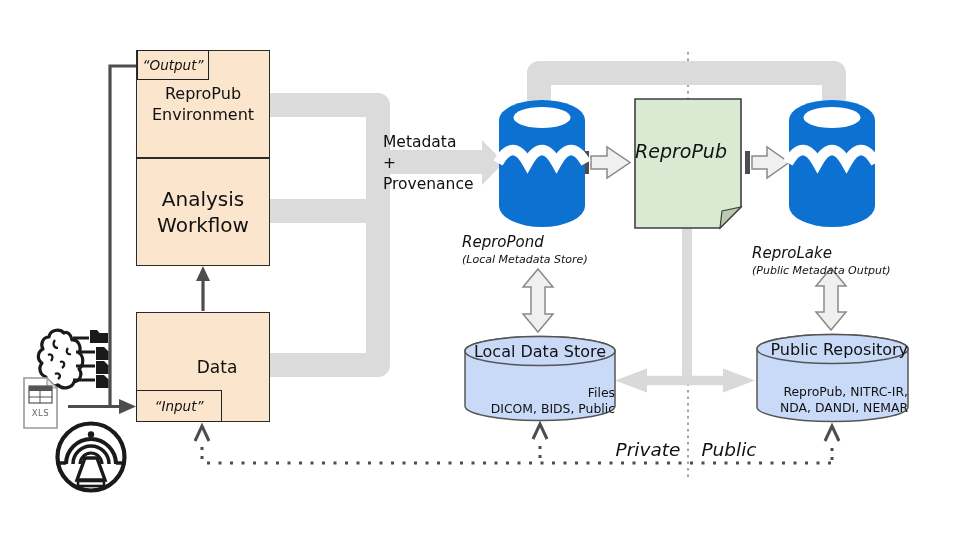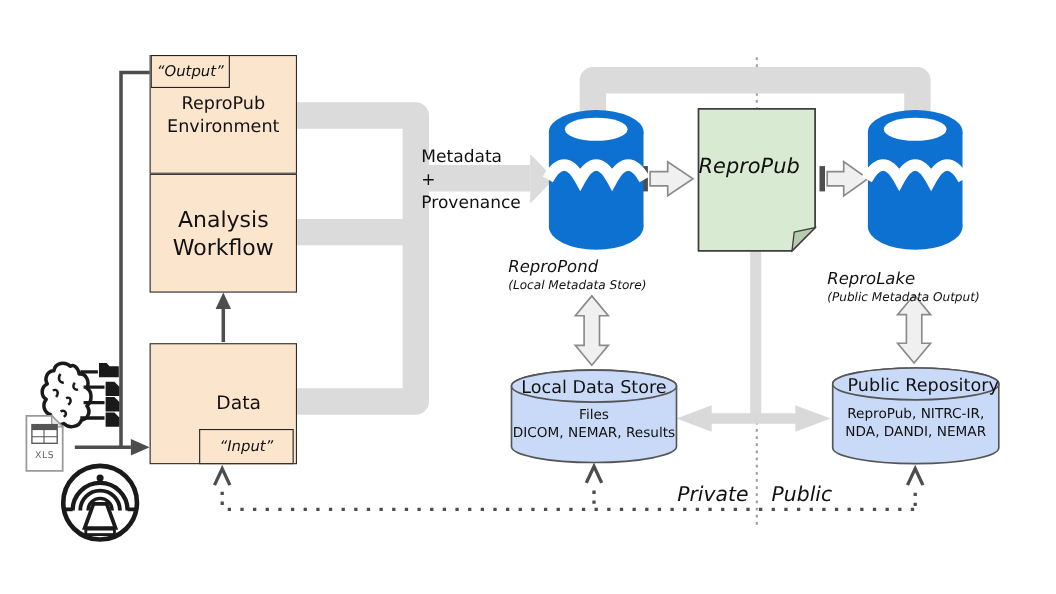--- a/index.html
+++ b/index.html
@@ -7,21 +7,21 @@
           font-family:"DejaVu Sans","Liberation Sans",sans-serif;color:#111;}
   svg.layer{position:absolute;left:0;top:0;}
   .box{position:absolute;background:#FCE5CD;border:1.6px solid #2b2b2b;box-sizing:border-box;
        display:flex;align-items:center;justify-content:center;text-align:center;line-height:1.32;}
   .tag{position:absolute;background:#FCE5CD;border:1.5px solid #222;box-sizing:border-box;
        display:flex;align-items:center;justify-content:center;font-style:italic;font-size:13.5px;}
   .lbl{position:absolute;font-style:italic;}
   .lbl .big{display:block;font-size:15px;line-height:22px;}
   .lbl .sub{display:block;font-size:11px;line-height:14px;}
   .cyl-title{position:absolute;text-align:center;font-size:16px;}
-  .cyl-body{position:absolute;text-align:center;font-size:12.4px;line-height:15.5px;}
+  .cyl-body{position:absolute;text-align:right;font-size:12.4px;line-height:15.5px;margin-top:16px;}
   .zone{position:absolute;font-style:italic;font-size:18.5px;text-align:center;}
   .meta{position:absolute;font-size:15.5px;line-height:21px;}
 </style>
 </head>
 <body>
 
 <div class="canvas">
 
   <svg class="layer" width="960" height="540" viewBox="0 0 960 540">
 
@@ -151,21 +151,21 @@
   </div>
   <div class="box" style="left:136px;top:158px;width:134px;height:108px;font-size:20px;">
     <span>Analysis Workflow</span>
   </div>
   <div class="box" style="left:136px;top:312px;width:134px;height:110px;font-size:17px;padding-left:28px;">
     <span>Data</span>
   </div>
   <div class="tag" style="left:137px;top:50px;width:72px;height:30px;">
     <span>“Output”</span>
   </div>
-  <div class="tag" style="left:136px;top:390px;width:86px;height:32px;margin-left:45px;">
+  <div class="tag" style="left:136px;top:390px;width:86px;height:32px;">
     <span>“Input”</span>
   </div>
 
   <div class="meta" style="left:383px;top:132px;width:120px;">
     <span style="display:block">Metadata</span>
     <span style="display:block">+</span>
     <span style="display:block">Provenance</span>
   </div>
 
   <div class="lbl" style="left:462px;top:231px;width:160px;">
@@ -176,21 +176,21 @@
     <span class="big">ReproLake</span>
     <span class="sub">(Public Metadata Output)</span>
   </div>
   <div class="lbl" style="left:635px;top:140px;width:106px;font-size:19px;">
     <span>ReproPub</span>
   </div>
 
   <div class="cyl-title" style="left:465px;top:342px;width:150px;">Local Data Store</div>
   <div class="cyl-body" style="left:465px;top:369px;width:150px;">
     <span style="display:block">Files</span>
-    <span style="display:block">DICOM, NEMAR, Results</span>
+    <span style="display:block">DICOM, BIDS, Public</span>
   </div>
   <div class="cyl-title" style="left:757px;top:340px;width:151px;text-align:right;">Public Repository</div>
   <div class="cyl-body" style="left:757px;top:368px;width:151px;">
     <span style="display:block">ReproPub, NITRC-IR,</span>
     <span style="display:block">NDA, DANDI, NEMAR</span>
   </div>
 
   <div class="zone" style="left:608px;top:439px;width:80px;">Private</div>
   <div class="zone" style="left:689px;top:439px;width:80px;">Public</div>
 

